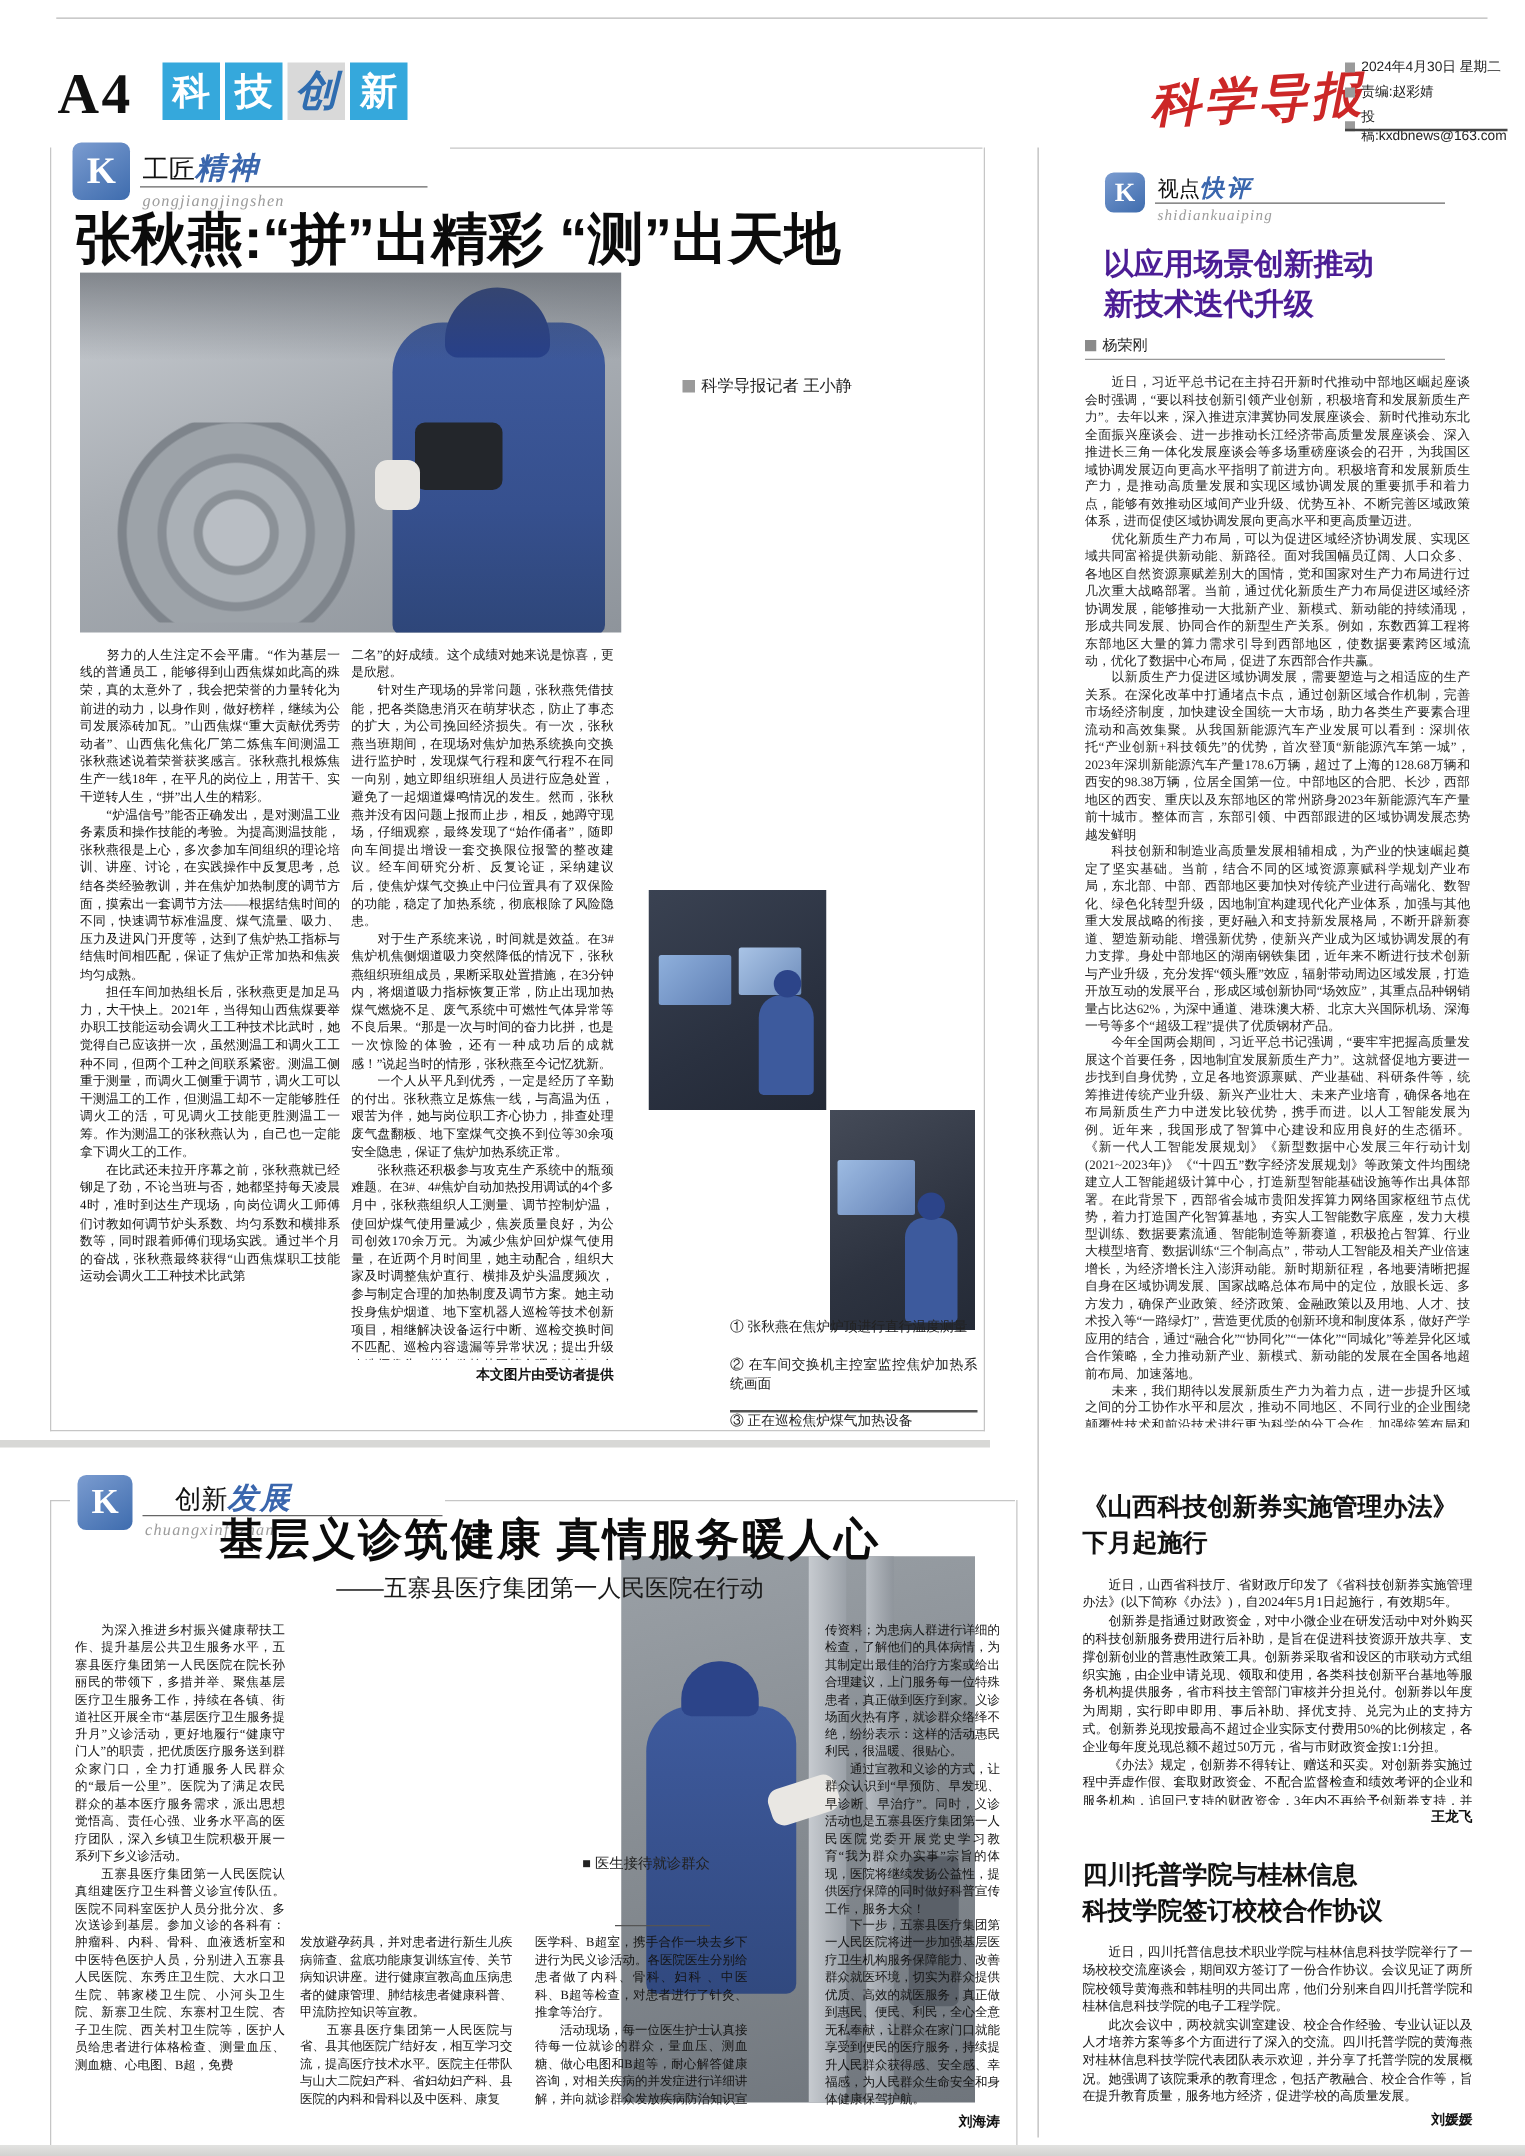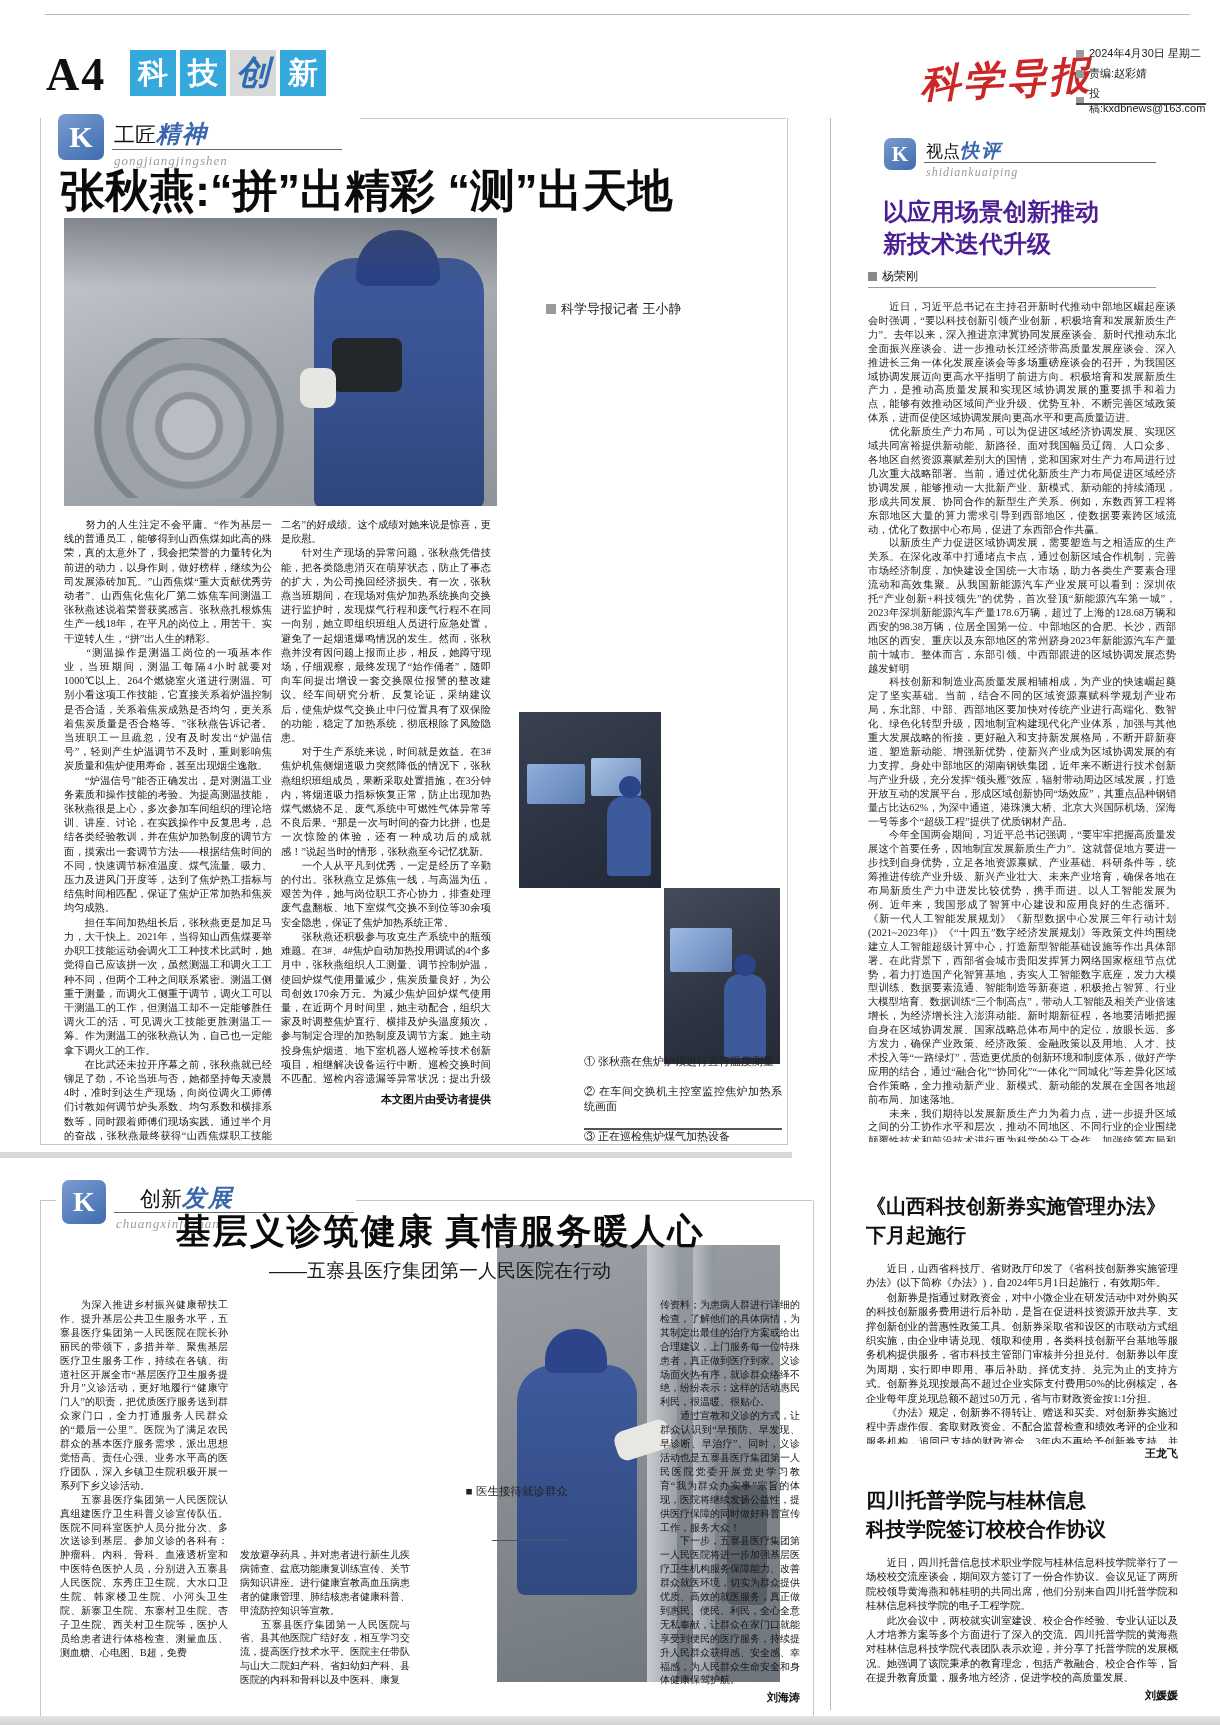--- a/index.html
+++ b/index.html
@@ -116,21 +116,20 @@
     <div class="d" style="left:150px;top:0;width:30px;height:437px;background:linear-gradient(90deg,#c7cbd0,#9ba1a8);"></div>
     <div class="d" style="left:196px;top:0;width:22px;height:437px;background:linear-gradient(90deg,#b8bdc3,#8f959c);"></div>
     <div class="d" style="left:20px;top:120px;width:120px;height:230px;background:linear-gradient(180deg,#3e5a9d,#31497f);border-radius:36px 30px 8px 8px;"></div>
     <div class="d" style="left:48px;top:84px;width:62px;height:44px;background:#2c4489;border-radius:30px 30px 8px 8px;"></div>
     <div class="d" style="left:118px;top:180px;width:56px;height:30px;background:#e9e7e3;border-radius:10px;transform:rotate(-18deg);"></div>
     <div class="d" style="left:230px;top:240px;width:40px;height:120px;background:#5a6068;border-radius:6px;"></div>
   </div>
 
   <div class="abs bodycol clipped" style="left:64px;top:518px;width:208px;height:624px;">
       <p>　　努力的人生注定不会平庸。“作为基层一线的普通员工，能够得到山西焦煤如此高的殊荣，真的太意外了，我会把荣誉的力量转化为前进的动力，以身作则，做好榜样，继续为公司发展添砖加瓦。”山西焦煤“重大贡献优秀劳动者”、山西焦化焦化厂第二炼焦车间测温工张秋燕述说着荣誉获奖感言。张秋燕扎根炼焦生产一线18年，在平凡的岗位上，用苦干、实干逆转人生，“拼”出人生的精彩。</p>
-      <p>　　“测温操作是测温工岗位的一项基本作业，当班期间，测温工每隔4小时就要对1000℃以上、264个燃烧室火道进行测温。可别小看这项工作技能，它直接关系着炉温控制是否合适，关系着焦炭成熟是否均匀，更关系着焦炭质量是否合格等。”张秋燕告诉记者。当班职工一旦疏忽，没有及时发出“炉温信号”，轻则产生炉温调节不及时，重则影响焦炭质量和焦炉使用寿命，甚至出现烟尘逸散。</p>
       <p>　　“炉温信号”能否正确发出，是对测温工业务素质和操作技能的考验。为提高测温技能，张秋燕很是上心，多次参加车间组织的理论培训、讲座、讨论，在实践操作中反复思考，总结各类经验教训，并在焦炉加热制度的调节方面，摸索出一套调节方法——根据结焦时间的不同，快速调节标准温度、煤气流量、吸力、压力及进风门开度等，达到了焦炉热工指标与结焦时间相匹配，保证了焦炉正常加热和焦炭均匀成熟。</p>
       <p>　　担任车间加热组长后，张秋燕更是加足马力，大干快上。2021年，当得知山西焦煤要举办职工技能运动会调火工工种技术比武时，她觉得自己应该拼一次，虽然测温工和调火工工种不同，但两个工种之间联系紧密。测温工侧重于测量，而调火工侧重于调节，调火工可以干测温工的工作，但测温工却不一定能够胜任调火工的活，可见调火工技能更胜测温工一筹。作为测温工的张秋燕认为，自己也一定能拿下调火工的工作。</p>
       <p>　　在比武还未拉开序幕之前，张秋燕就已经铆足了劲，不论当班与否，她都坚持每天凌晨4时，准时到达生产现场，向岗位调火工师傅们讨教如何调节炉头系数、均匀系数和横排系数等，同时跟着师傅们现场实践。通过半个月的奋战，张秋燕最终获得“山西焦煤职工技能运动会调火工工种技术比武第</p>
     </div>
   <div class="abs bodycol clipped" style="left:281px;top:518px;width:210px;height:570px;">
       <p>二名”的好成绩。这个成绩对她来说是惊喜，更是欣慰。</p>
       <p>　　针对生产现场的异常问题，张秋燕凭借技能，把各类隐患消灭在萌芽状态，防止了事态的扩大，为公司挽回经济损失。有一次，张秋燕当班期间，在现场对焦炉加热系统换向交换进行监护时，发现煤气行程和废气行程不在同一向别，她立即组织班组人员进行应急处置，避免了一起烟道爆鸣情况的发生。然而，张秋燕并没有因问题上报而止步，相反，她蹲守现场，仔细观察，最终发现了“始作俑者”，随即向车间提出增设一套交换限位报警的整改建议。经车间研究分析、反复论证，采纳建议后，使焦炉煤气交换止中闩位置具有了双保险的功能，稳定了加热系统，彻底根除了风险隐患。</p>
       <p>　　对于生产系统来说，时间就是效益。在3#焦炉机焦侧烟道吸力突然降低的情况下，张秋燕组织班组成员，果断采取处置措施，在3分钟内，将烟道吸力指标恢复正常，防止出现加热煤气燃烧不足、废气系统中可燃性气体异常等不良后果。“那是一次与时间的奋力比拼，也是一次惊险的体验，还有一种成功后的成就感！”说起当时的情形，张秋燕至今记忆犹新。</p>
       <p>　　一个人从平凡到优秀，一定是经历了辛勤的付出。张秋燕立足炼焦一线，与高温为伍，艰苦为伴，她与岗位职工齐心协力，排查处理废气盘翻板、地下室煤气交换不到位等30余项安全隐患，保证了焦炉加热系统正常。</p>
       <p>　　张秋燕还积极参与攻克生产系统中的瓶颈难题。在3#、4#焦炉自动加热投用调试的4个多月中，张秋燕组织人工测量、调节控制炉温，使回炉煤气使用量减少，焦炭质量良好，为公司创效170余万元。为减少焦炉回炉煤气使用量，在近两个月时间里，她主动配合，组织大家及时调整焦炉直行、横排及炉头温度频次，参与制定合理的加热制度及调节方案。她主动投身焦炉烟道、地下室机器人巡检等技术创新项目，相继解决设备运行中断、巡检交换时间不匹配、巡检内容遗漏等异常状况；提出升级改造摄像头、增加监控范围等合理化建议10余条，为稳定焦炉炉温，保障炼焦系统安全高效运行贡献了智慧和力量。</p>
@@ -218,20 +217,24 @@
   <div class="abs" style="left:492px;top:1540px;width:76px;height:1px;background:#555;"></div>
 
   <div class="abs clinicol clipped" style="left:60px;top:1298px;width:168px;height:412px;">
       <p>　　为深入推进乡村振兴健康帮扶工作、提升基层公共卫生服务水平，五寨县医疗集团第一人民医院在院长孙丽民的带领下，多措并举、聚焦基层医疗卫生服务工作，持续在各镇、街道社区开展全市“基层医疗卫生服务提升月”义诊活动，更好地履行“健康守门人”的职责，把优质医疗服务送到群众家门口，全力打通服务人民群众的“最后一公里”。医院为了满足农民群众的基本医疗服务需求，派出思想觉悟高、责任心强、业务水平高的医疗团队，深入乡镇卫生院积极开展一系列下乡义诊活动。</p>
       <p>　　五寨县医疗集团第一人民医院认真组建医疗卫生科普义诊宣传队伍。医院不同科室医护人员分批分次、多次送诊到基层。参加义诊的各科有：肿瘤科、内科、骨科、血液透析室和中医特色医护人员，分别进入五寨县人民医院、东秀庄卫生院、大水口卫生院、韩家楼卫生院、小河头卫生院、新寨卫生院、东寨村卫生院、杏子卫生院、西关村卫生院等，医护人员给患者进行体格检查、测量血压、测血糖、心电图、B超，免费</p>
     </div>
   <div class="abs clinicol clipped" style="left:240px;top:1548px;width:170px;height:162px;">
       <p>发放避孕药具，并对患者进行新生儿疾病筛查、盆底功能康复训练宣传、关节病知识讲座。进行健康宣教高血压病患者的健康管理、肺结核患者健康科普、甲流防控知识等宣教。</p>
       <p>　　五寨县医疗集团第一人民医院与省、县其他医院广结好友，相互学习交流，提高医疗技术水平。医院主任带队与山大二院妇产科、省妇幼妇产科、县医院的内科和骨科以及中医科、康复</p>
     </div>
+  <div class="abs clinicol clipped" style="left:428px;top:1548px;width:170px;height:162px;">
+      <p>医学科、B超室，携手合作一块去乡下进行为民义诊活动。各医院医生分别给患者做了内科、骨科、妇科 、中医科、B超等检查，对患者进行了针灸、推拿等治疗。</p>
+      <p>　　活动现场，每一位医生护士认真接待每一位就诊的群众，量血压、测血糖、做心电图和B超等，耐心解答健康咨询，对相关疾病的并发症进行详细讲解，并向就诊群众发放疾病防治知识宣</p>
+    </div>
   <div class="abs clinicol clipped" style="left:660px;top:1298px;width:140px;height:388px;">
       <p>传资料；为患病人群进行详细的检查，了解他们的具体病情，为其制定出最佳的治疗方案或给出合理建议，上门服务每一位特殊患者，真正做到医疗到家。义诊场面火热有序，就诊群众络绎不绝，纷纷表示：这样的活动惠民利民，很温暖、很贴心。</p>
       <p>　　通过宣教和义诊的方式，让群众认识到“早预防、早发现、早诊断、早治疗”。同时，义诊活动也是五寨县医疗集团第一人民医院党委开展党史学习教育“我为群众办实事”宗旨的体现，医院将继续发扬公益性，提供医疗保障的同时做好科普宣传工作，服务大众！</p>
       <p>　　下一步，五寨县医疗集团第一人民医院将进一步加强基层医疗卫生机构服务保障能力、改善群众就医环境，切实为群众提供优质、高效的就医服务，真正做到惠民、便民、利民，全心全意无私奉献，让群众在家门口就能享受到便民的医疗服务，持续提升人民群众获得感、安全感、幸福感，为人民群众生命安全和身体健康保驾护航。</p>
     </div>
   <div class="abs sign" style="left:690px;top:1690px;width:110px;">刘海涛</div>
 
   <div class="abs" style="left:0;top:1716px;width:1220px;height:9px;background:linear-gradient(180deg,#e3e3e1,#d2d2d0);"></div>
 </div>
 

